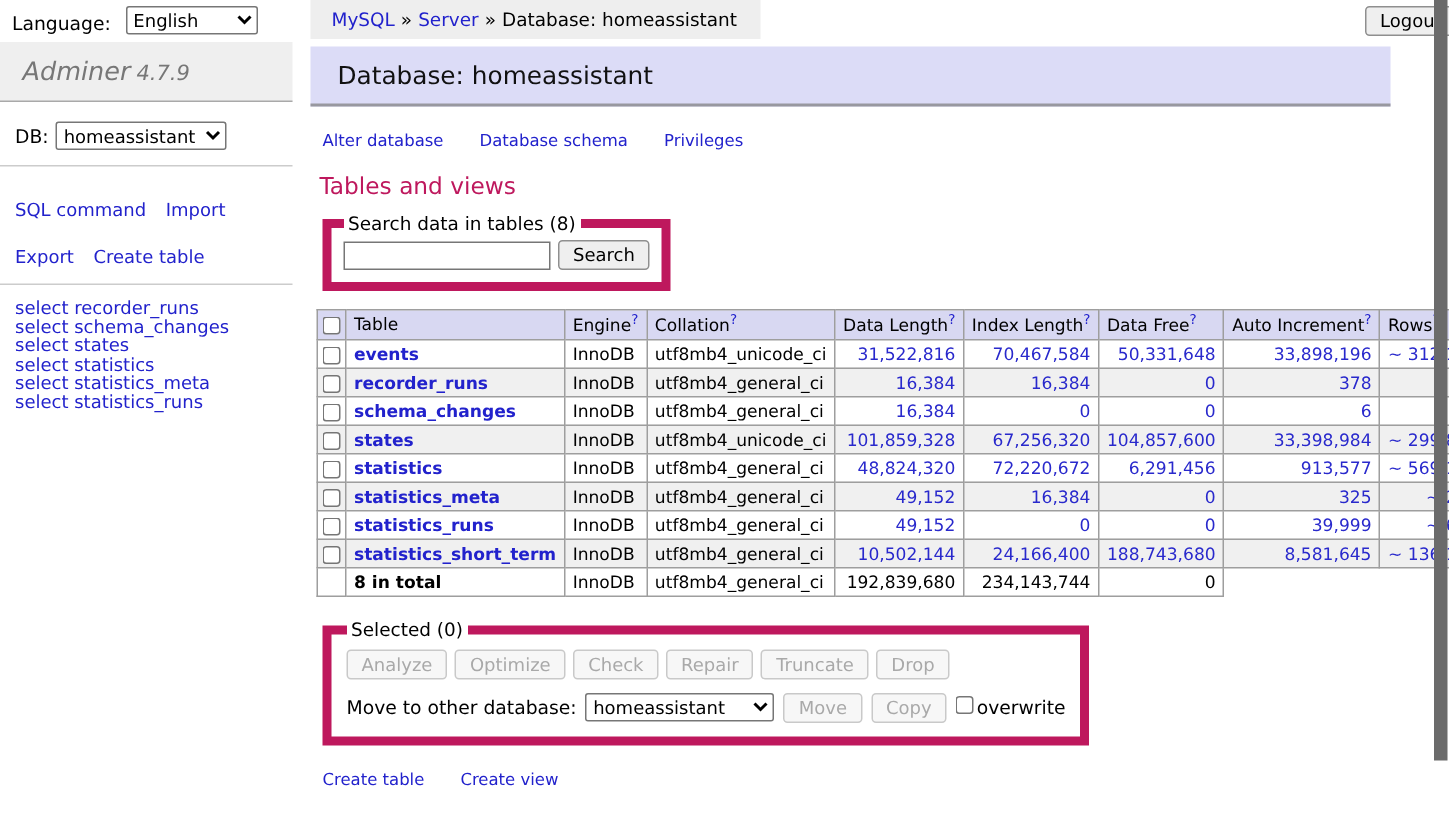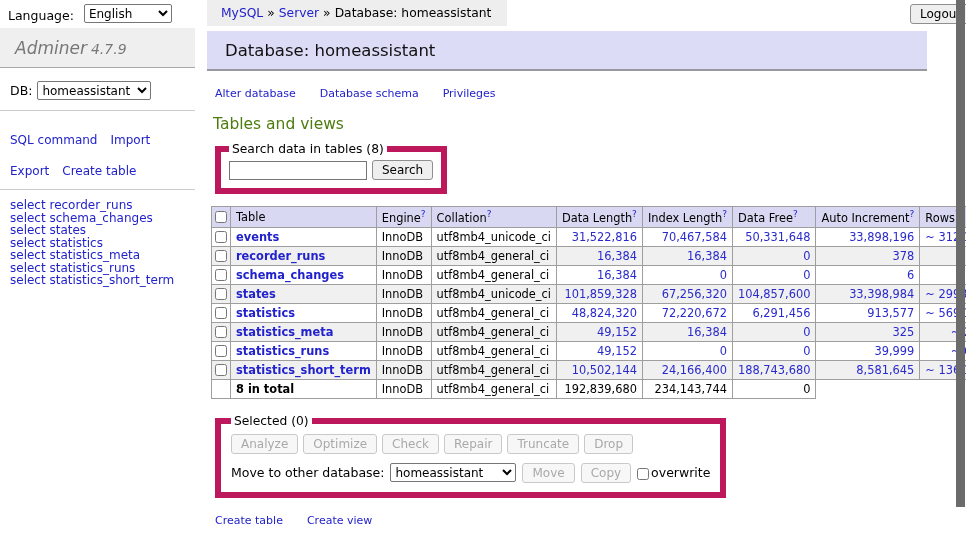--- a/index.html
+++ b/index.html
@@ -33,21 +33,21 @@
   .sb-links a{margin-right:13px;display:inline-block;margin-bottom:1px;}
   .table-links{list-style:none;margin:9px 0 0 10px;padding:0;line-height:12.5px;font-size:12px;}
   
   .content{position:absolute;left:207px;top:0;width:720px;}
   .breadcrumb{display:inline-block;background:var(--breadcrumb-bg);padding:6px 16px 6px 14px;font-size:12.3px;}
   .breadcrumb .sep{color:#000;margin:0 4px;}
   h2{margin:5px 0 0;background:var(--accent);border-bottom:2px solid #98989f;
      padding:10px 0 9px 18px;font-size:16.5px;font-weight:normal;color:#111;}
   .plinks{margin:16px 0 0 8px;font-size:11px;}
   .plinks a{margin-right:24px;}
-  h3{margin:15px 0 0 6px;font-size:15.5px;font-weight:normal;color:#4d7c0f;}
+  h3{margin:15px 0 0 6px;font-size:15.5px;font-weight:normal;color:#be185d;}
   fieldset{display:inline-block;border:6px solid #be185d;margin:9px 0 0 8px;padding:4px 8px 8px;}
   legend{font-size:12.3px;padding:0 3px;}
   .search-row{display:flex;align-items:center;gap:5px;}
   .search-row input[type=text]{width:138px;height:19px;border:1px solid #767676;font-size:12px;padding:1px 3px;font-family:inherit;}
   
   table{margin:12px 0 0 4px;border-collapse:collapse;font-size:11.4px;}
   th,td{border:1px solid var(--border);padding:2px 5px;height:14px;white-space:nowrap;text-align:left;font-weight:normal;}
   thead th{background:var(--thead-bg);}
   sup.help{color:var(--link);font-size:9px;}
   .ck{text-align:center;padding:1px 3px;width:18px;}
@@ -57,21 +57,21 @@
   td.num a{color:var(--number);}
   tbody tr.alt td{background:var(--alt-row);}
   tfoot td{background:#fff;color:#000;}
   tfoot td.total{font-weight:bold;}
   tfoot td.num{color:#000;}
   
   .sel-fieldset{margin-top:15px;padding:6px 10px 9px;}
   .sel-btns{display:flex;gap:5px;}
   .sel-move{display:flex;align-items:center;gap:6px;margin-top:9px;font-size:12.5px;}
   .sel-move select{width:126px;}
-  .ovw{display:flex;align-items:flex-end;gap:2px;}
+  .ovw{display:flex;align-items:flex-start;gap:2px;}
   
   .scroll-thumb{position:absolute;top:0;right:1px;width:9px;height:507px;background:var(--scrollbar);}
 </style>
 </head>
 <body>
 
 <div class="lang">
   <span>Language:</span>
   <select><option>English</option></select>
 </div>
@@ -87,21 +87,20 @@
   <hr class="sb-hr">
   <p class="sb-links"><a href="#">SQL command</a><a href="#">Import</a><a href="#">Export</a><a href="#">Create table</a></p>
   <hr class="sb-hr">
   <ul class="table-links">
       <li><a href="#">select recorder_runs</a></li>
       <li><a href="#">select schema_changes</a></li>
       <li><a href="#">select states</a></li>
       <li><a href="#">select statistics</a></li>
       <li><a href="#">select statistics_meta</a></li>
       <li><a href="#">select statistics_runs</a></li>
-      <li><a href="#">select statistics_short_term</a></li>
     </ul>
 </div>
 
 <div class="content">
   <div class="breadcrumb">
     <a href="#">MySQL</a><span class="sep">»</span><a href="#">Server</a><span class="sep">»</span><span>Database: homeassistant</span>
   </div>
 
   <h2>Database: homeassistant</h2>
 

